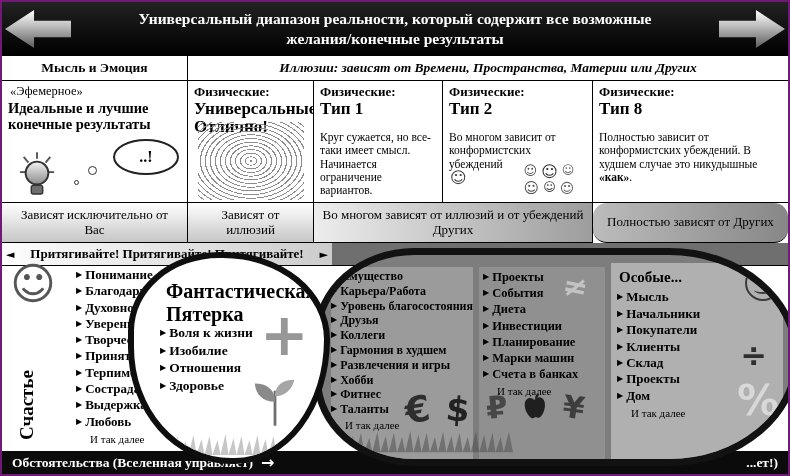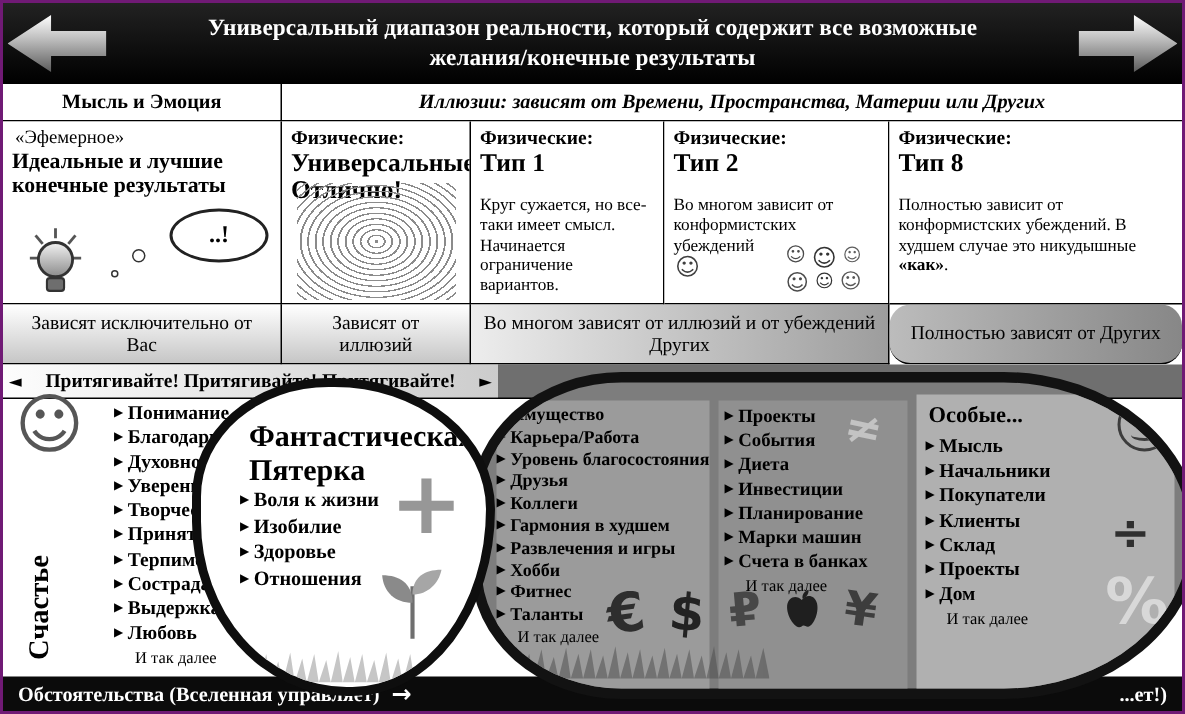--- a/index.html
+++ b/index.html
@@ -301,22 +301,22 @@
     <svg class="blob-grass" width="190" height="26" viewBox="0 0 185 24">
       <path d="M0 24 L5 5 L8 24 L13 9 L16 24 L21 3 L24 24 L29 8 L32 24 L37 5 L40 24 L45 10 L48 24 L53 4 L56 24 L61 8 L64 24 L69 5 L72 24 L77 9 L80 24 L85 3 L88 24 L93 7 L96 24 L101 5 L104 24 L109 9 L112 24 L117 4 L120 24 L125 8 L128 24 L133 5 L136 24 L141 9 L144 24 L149 3 L152 24 L157 7 L160 24 L165 5 L168 24 L173 9 L176 24 L181 4 L185 24 Z" fill="#4a4a4a"></path>
     </svg>
   </div>
 
   <div class="small-blob">
     <div class="ff-title">Фантастическая Пятерка</div>
     <ul class="list ff-list">
       <li>Воля к жизни</li>
       <li>Изобилие</li>
+      <li>Отношения</li>
       <li>Здоровье</li>
-      <li>Отношения</li>
     </ul>
     <span class="ff-plus glyph">+</span>
     <svg class="ff-sprout" width="46" height="56" viewBox="0 0 50 60">
       <path d="M25 58 C25 42 25 32 25 20" stroke="#6f6f6f" stroke-width="3" fill="none"></path>
       <path d="M25 32 C12 32 4 24 3 12 C16 12 24 18 25 30 Z" fill="#8a8a8a"></path>
       <path d="M25 26 C36 26 44 18 46 8 C33 8 26 14 25 24 Z" fill="#a6a6a6"></path>
     </svg>
     <svg class="ff-grass" width="186" height="24" viewBox="0 0 185 24">
       <path d="M0 24 L5 5 L8 24 L13 9 L16 24 L21 3 L24 24 L29 8 L32 24 L37 5 L40 24 L45 10 L48 24 L53 4 L56 24 L61 8 L64 24 L69 5 L72 24 L77 9 L80 24 L85 3 L88 24 L93 7 L96 24 L101 5 L104 24 L109 9 L112 24 L117 4 L120 24 L125 8 L128 24 L133 5 L136 24 L141 9 L144 24 L149 3 L152 24 L157 7 L160 24 L165 5 L168 24 L173 9 L176 24 L181 4 L185 24 Z" fill="#c6c6c6"></path>
     </svg>

